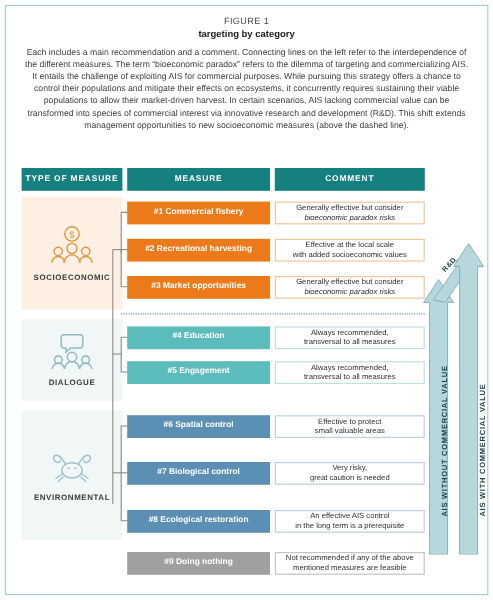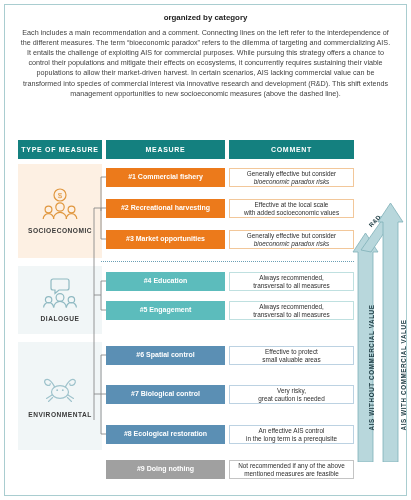--- a/index.html
+++ b/index.html
@@ -117,21 +117,22 @@
     transform:rotate(-47deg);font-size:6px;letter-spacing:.4px;
   }
 </style>
 </head>
 <body>
 
 <div id="figure">
   <div id="frame"></div>
 
   <div id="caption">
-    <div class="fig-title">organized by category</div>
+    <div class="fig-label">FIGURE 1</div>
+    <div class="fig-title">targeting by category</div>
     <div class="fig-body">Each includes a main recommendation and a comment. Connecting lines on the left refer to the interdependence of the different measures. The term “bioeconomic paradox” refers to the dilemma of targeting and commercializing AIS. It entails the challenge of exploiting AIS for commercial purposes. While pursuing this strategy offers a chance to control their populations and mitigate their effects on ecosystems, it concurrently requires sustaining their viable populations to allow their market-driven harvest. In certain scenarios, AIS lacking commercial value can be transformed into species of commercial interest via innovative research and development (R&amp;D). This shift extends management opportunities to new socioeconomic measures (above the dashed line).</div>
   </div>
 
   <div class="hdr" id="hdr-type">TYPE OF MEASURE</div>
   <div class="hdr" id="hdr-measure">MEASURE</div>
   <div class="hdr" id="hdr-comment">COMMENT</div>
 
   <div class="band" id="band-socio">
     <div class="band-inner">
       <span class="band-icon">

